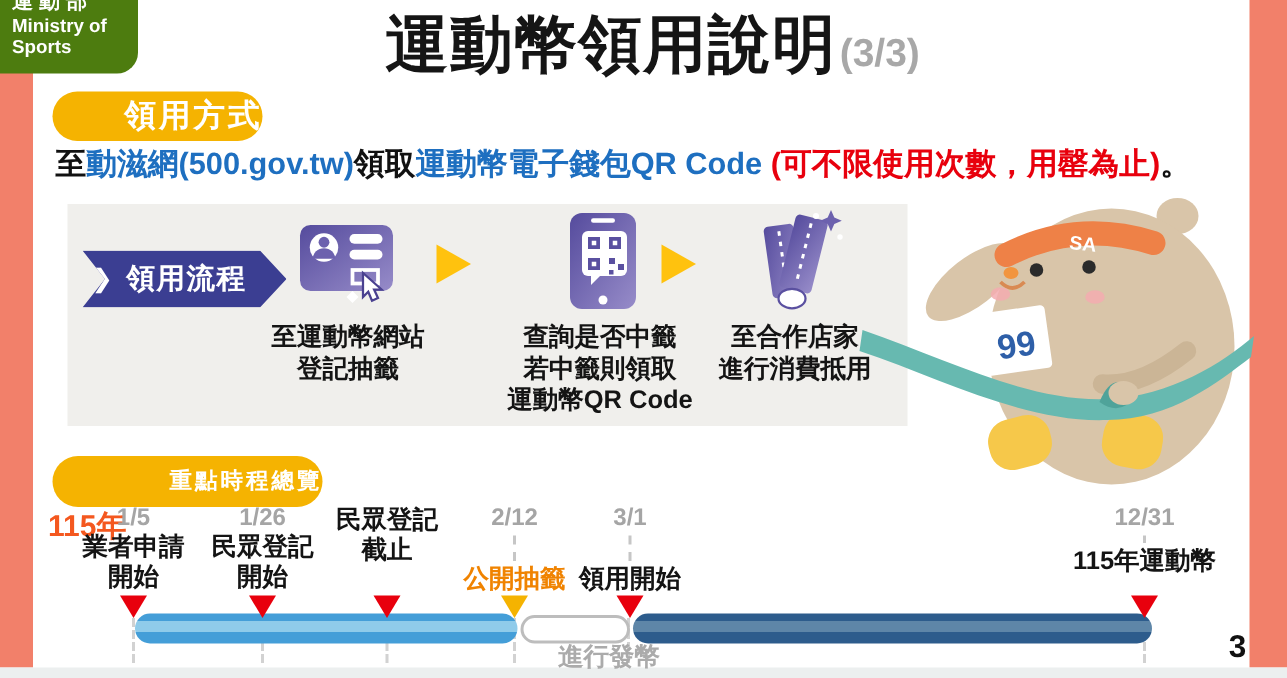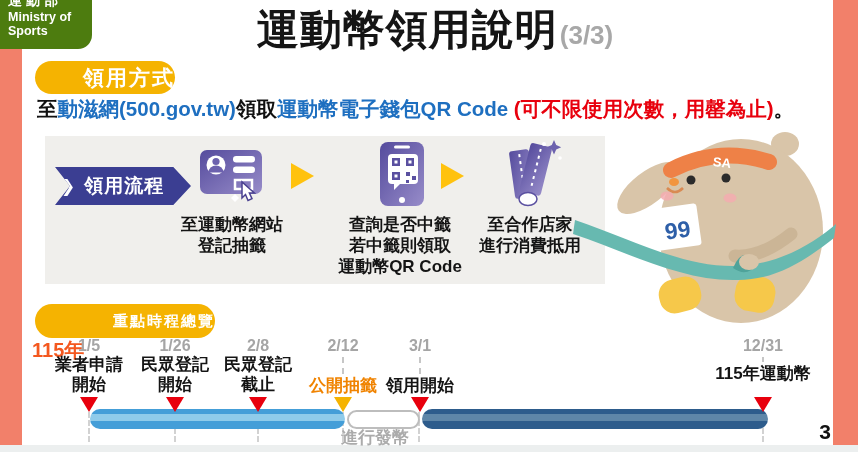--- a/index.html
+++ b/index.html
@@ -69,21 +69,21 @@
   .tl-dash-lo{position:absolute;top:412px;height:30px;width:0;border-left:2px dashed #D2D2D2;z-index:1;}
   .d0{left:88px;} .d1{left:174px;} .d2{left:257px;} .d3{left:342px;} .d4{left:418px;} .d5{left:762px;}
 
   .seg{position:absolute;top:409px;height:20px;border-radius:10px;z-index:2;}
   .seg-light{left:90px;width:255px;
     background:linear-gradient(180deg,#449ED8 0 25%,#8FCBEA 25% 62%,#449ED8 62% 100%);}
   .seg-white{left:347px;top:410px;width:69px;height:15px;background:#fff;border:2px solid #BDBDBD;}
   .seg-dark{left:422px;width:346px;
     background:linear-gradient(180deg,#2D5C8C 0 25%,#5E86A8 25% 62%,#2D5C8C 62% 100%);}
 
-  .bar-label{left:310px;top:426px;width:130px;text-align:center;color:#ABABAB;
+  .bar-label{left:310px;top:426px;width:130px;text-align:right;color:#ABABAB;
              font-size:17px;font-weight:800;z-index:2;}
 
   .page-num{left:808px;top:420px;width:34px;text-align:center;font-size:21px;font-weight:800;color:#111;}
 
   .mascot{left:553px;top:116px;z-index:4;}
 </style>
 </head>
 <body>
 
 <div id="canvas">
@@ -228,21 +228,20 @@
     <div class="tl-date">1/5</div>
     <div class="tl-label">業者申請</div>
     <div class="tl-label">開始</div>
   </div>
   <div class="tl-event e1">
     <div class="tl-date">1/26</div>
     <div class="tl-label">民眾登記</div>
     <div class="tl-label">開始</div>
   </div>
   <div class="tl-event e2">
-    <div class="tl-date">2/8</div>
     <div class="tl-label">民眾登記</div>
     <div class="tl-label">截止</div>
   </div>
   <div class="tl-event e3">
     <div class="tl-date">2/12</div>
     <div class="tl-dash-sm" style="height:17px"></div>
     <div class="tl-label orange">公開抽籤</div>
   </div>
   <div class="tl-event e4">
     <div class="tl-date">3/1</div>

